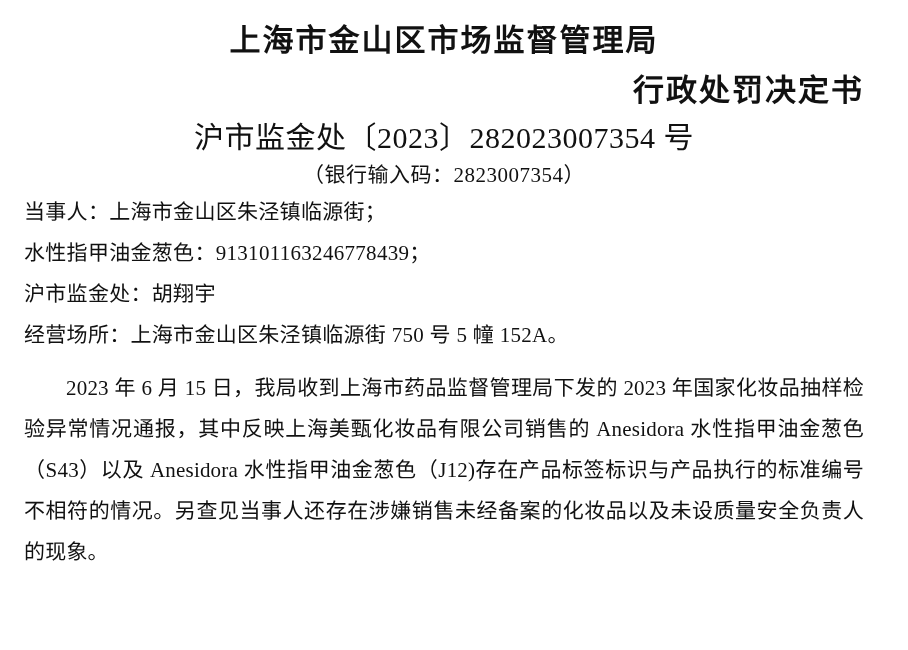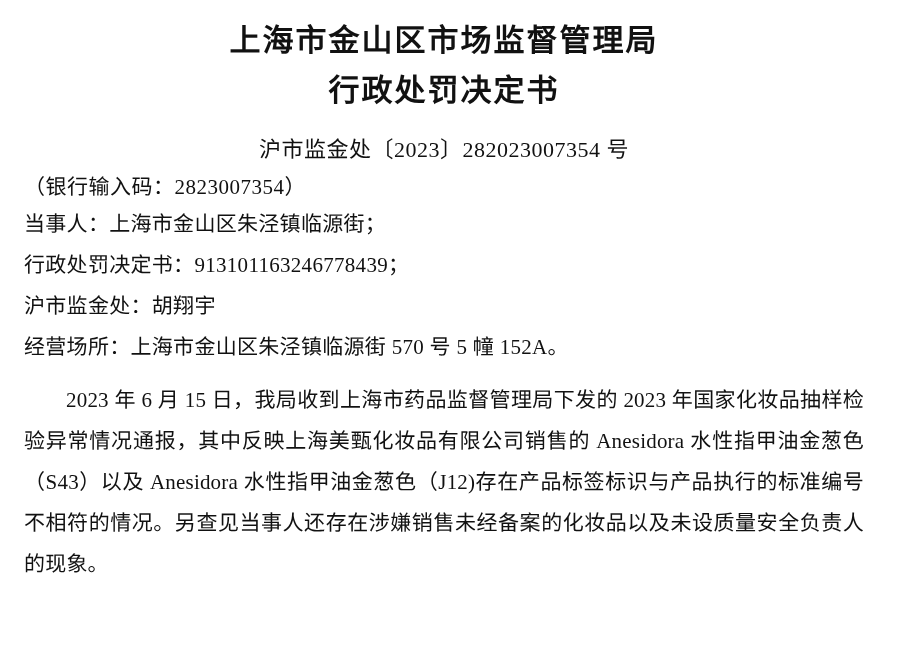--- a/index.html
+++ b/index.html
@@ -23,35 +23,36 @@
   }
   .doc-title {
     text-align: center;
     font-size: 31px;
     font-weight: bold;
     letter-spacing: 2px;
     line-height: 46px;
     margin: 8px 0 0 0;
   }
   .doc-title-2 {
-    text-align: center;
+    text-align: right;
     font-size: 31px;
     font-weight: bold;
     letter-spacing: 2px;
     line-height: 46px;
     margin: 4px 0 0 0;
   }
   .doc-number {
     text-align: center;
-    font-size: 22px;
+    font-size: 30px;
     line-height: 36px;
-    margin-top: 18px;
+    margin-top: 6px;
     letter-spacing: 0.5px;
   }
   .doc-subnumber {
+    text-align: center;
     font-size: 21px;
     line-height: 34px;
     margin-top: 2px;
     letter-spacing: 0.5px;
   }
   .field-line {
     font-size: 21px;
     line-height: 41px;
     letter-spacing: 0.3px;
     white-space: nowrap;
@@ -71,19 +72,19 @@
 
 <div class="page">
 
   <div class="doc-title">上海市金山区市场监督管理局</div>
   <div class="doc-title-2">行政处罚决定书</div>
 
   <div class="doc-number">沪市监金处〔2023〕282023007354 号</div>
   <div class="doc-subnumber">（银行输入码：2823007354）</div>
 
   <div class="field-line">当事人：上海市金山区朱泾镇临源街；</div>
-  <div class="field-line">行政处罚决定书：913101163246778439；</div>
+  <div class="field-line">水性指甲油金葱色：913101163246778439；</div>
   <div class="field-line">沪市监金处：胡翔宇</div>
-  <div class="field-line">经营场所：上海市金山区朱泾镇临源街 570 号 5 幢 152A。</div>
+  <div class="field-line">经营场所：上海市金山区朱泾镇临源街 750 号 5 幢 152A。</div>
 
   <div class="body-para">2023 年 6 月 15 日，我局收到上海市药品监督管理局下发的 2023 年国家化妆品抽样检验异常情况通报，其中反映上海美甄化妆品有限公司销售的 Anesidora 水性指甲油金葱色（S43）以及 Anesidora 水性指甲油金葱色（J12)存在产品标签标识与产品执行的标准编号不相符的情况。另查见当事人还存在涉嫌销售未经备案的化妆品以及未设质量安全负责人的现象。</div>
 
 </div>
 
 </body></html>

